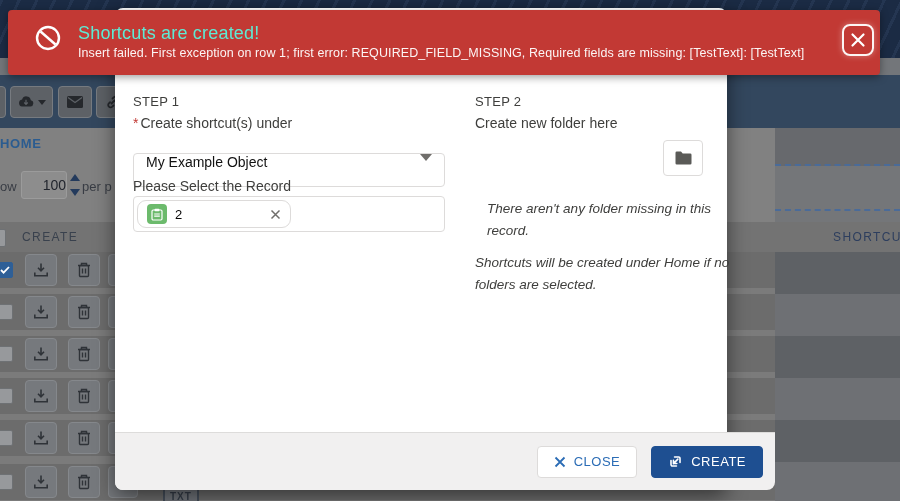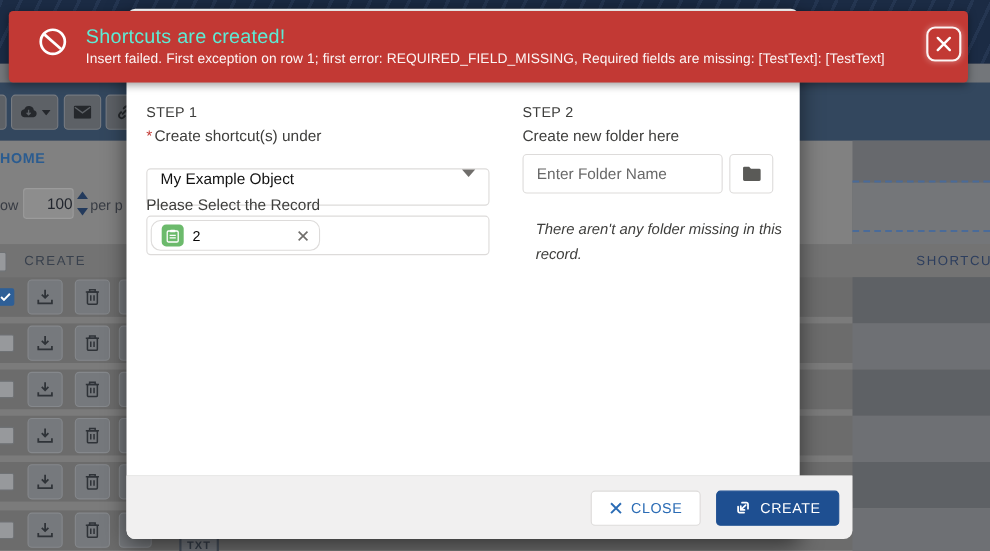--- a/index.html
+++ b/index.html
@@ -326,28 +326,28 @@
           <svg width="11" height="11" viewBox="0 0 11 11">
               <path d="M1.5 1.5l8 8M9.5 1.5l-8 8" stroke="#706e6b" stroke-width="1.5"></path>
             </svg>
         </button>
       </span>
     </div>
 
     <div class="abs step-title" style="left:360px;top:86px">STEP 2</div>
     <div class="abs field-label" style="left:360px;top:107px">Create new folder here</div>
 
-    <input class="abs folder-input" placeholder="Enter Folder Name" style="">
     <button class="abs folder-btn">
       <svg width="17" height="14" viewBox="0 0 17 14">
           <path d="M0.5 1.8A1.3 1.3 0 011.8 0.5h4.2l1.7 2h7.5A1.3 1.3 0 0116.5 3.8v8.4a1.3 1.3 0 01-1.3 1.3H1.8a1.3 1.3 0 01-1.3-1.3z" fill="#5a5a57"></path>
         </svg>
     </button>
 
     <div class="abs note note1">There aren't any folder missing in this record.</div>
+    <div class="abs note note2">Shortcuts will be created under Home if no folders are selected.</div>
 
     <div class="abs mfooter">
       <button class="btn btn-close">
         <svg width="12" height="12" viewBox="0 0 12 12">
             <path d="M1.5 1.5l9 9M10.5 1.5l-9 9" stroke="#2b6cb5" stroke-width="1.8"></path>
           </svg>
         <span>CLOSE</span>
       </button>
       <button class="btn btn-create">
         <svg width="15" height="15" viewBox="0 0 16 16">

